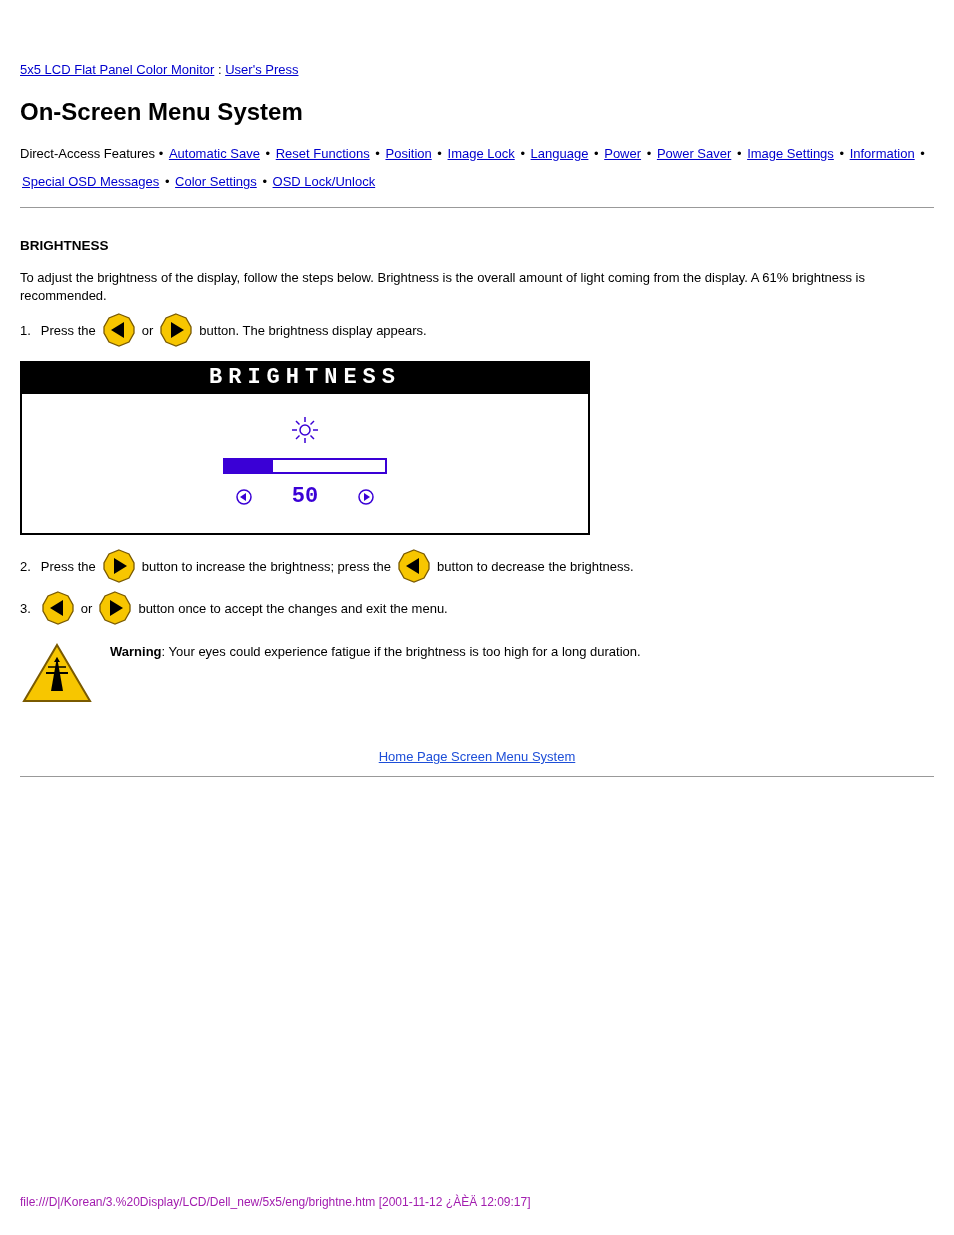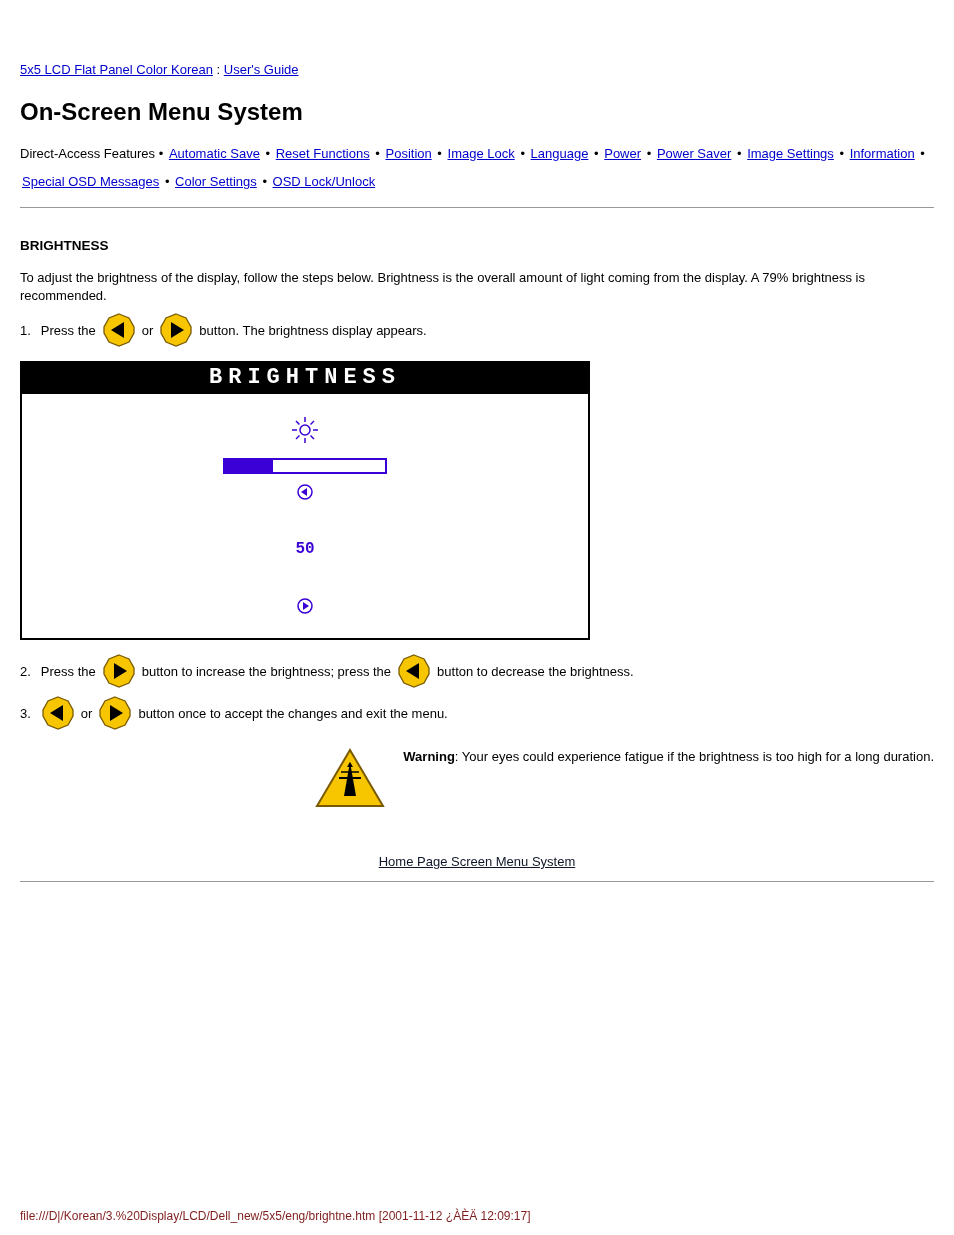--- a/index.html
+++ b/index.html
@@ -106,68 +106,66 @@
     background:#3a00d6;
     width:30%;
   }
   .osd-value-row {
     display:flex;
     align-items:center;
     gap:40px;
     color:#3a00d6;
     font-family:"Courier New", monospace;
     font-weight:bold;
-    font-size:16px;
-    flex-direction:column;
+    font-size:22px;
   }
   .osd-arrow {
     display:inline-flex;
     align-items:center;
     justify-content:center;
   }
   .warn-row {
     display:flex;
     align-items:flex-start;
     gap:16px;
     margin:18px 0;
-    justify-content:flex-end;
   }
   .warn-icon { flex:0 0 auto; }
   .home-link {
     text-align:center;
     font-size:13px;
     margin:40px 0 12px 0;
   }
   .home-link .orange-link {
-    color:#0f172a;
+    color:#1d4ed8;
     text-decoration:underline;
     cursor:pointer;
   }
   .file-path {
     font-size:12px;
-    color:#7f1d1d;
+    color:#a21caf;
     position:absolute;
     left:20px;
-    bottom:12px;
+    bottom:26px;
   }
   .page-date {
     font-size:12px;
     color:#000;
     position:absolute;
     right:20px;
     bottom:14px;
   }
 </style>
 </head>
 <body>
 
 <div class="page">
 
   <div class="breadcrumb">
-    <span class="link">5x5 LCD Flat Panel Color Korean</span><span> : </span><span class="link">User's Guide</span>
+    <span class="link">5x5 LCD Flat Panel Color Monitor</span><span> : </span><span class="link">User's Press</span>
   </div>
 
   <div class="heading">On-Screen Menu System</div>
 
   <div class="nav-links">
     <span>Direct-Access Features • </span>
     <span class="link">Automatic Save</span> <span class="nav-sep">•</span>
     <span class="link">Reset Functions</span> <span class="nav-sep">•</span>
     <span class="link">Position</span> <span class="nav-sep">•</span>
     <span class="link">Image Lock</span> <span class="nav-sep">•</span>
@@ -178,21 +176,21 @@
     <span class="link">Information</span> <span class="nav-sep">•</span>
     <span class="link">Special OSD Messages</span> <span class="nav-sep">•</span>
     <span class="link">Color Settings</span> <span class="nav-sep">•</span>
     <span class="link">OSD Lock/Unlock</span>
   </div>
 
   <hr class="sep">
 
   <div class="section-title">BRIGHTNESS</div>
 
-  <div class="body-text">To adjust the brightness of the display, follow the steps below. Brightness is the overall amount of light coming from the display. A 79% brightness is recommended.</div>
+  <div class="body-text">To adjust the brightness of the display, follow the steps below. Brightness is the overall amount of light coming from the display. A 61% brightness is recommended.</div>
 
   <div class="step">
     <span class="num">1.</span>
     <span>Press the </span>
     <span class="arrow-btn">
       <svg width="34" height="34" viewBox="0 0 34 34">
         <polygon points="17,1 27,5 32,14 32,20 27,29 17,33 7,29 2,20 2,14 7,5" fill="#f7c600" stroke="#7a5a00" stroke-width="1.3"></polygon>
         <polygon points="22,9 22,25 9,17" fill="#000"></polygon>
       </svg>
     </span>

